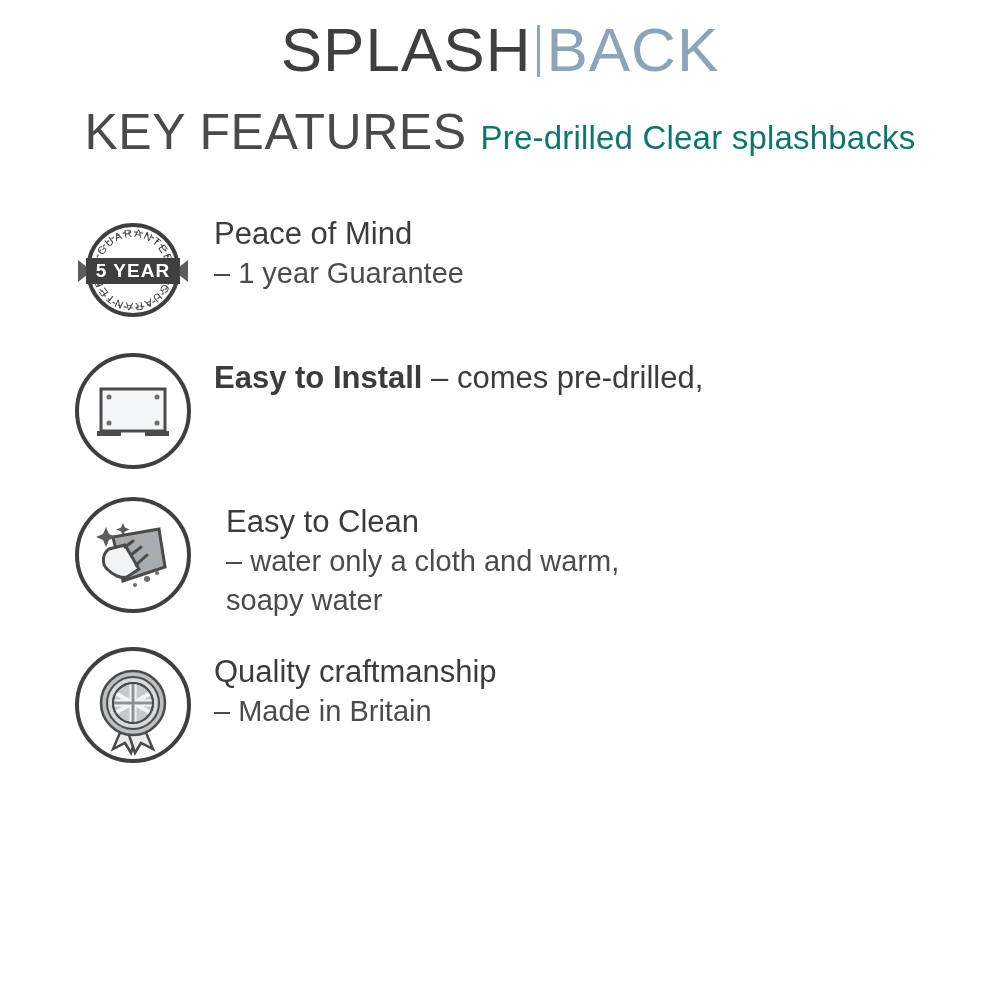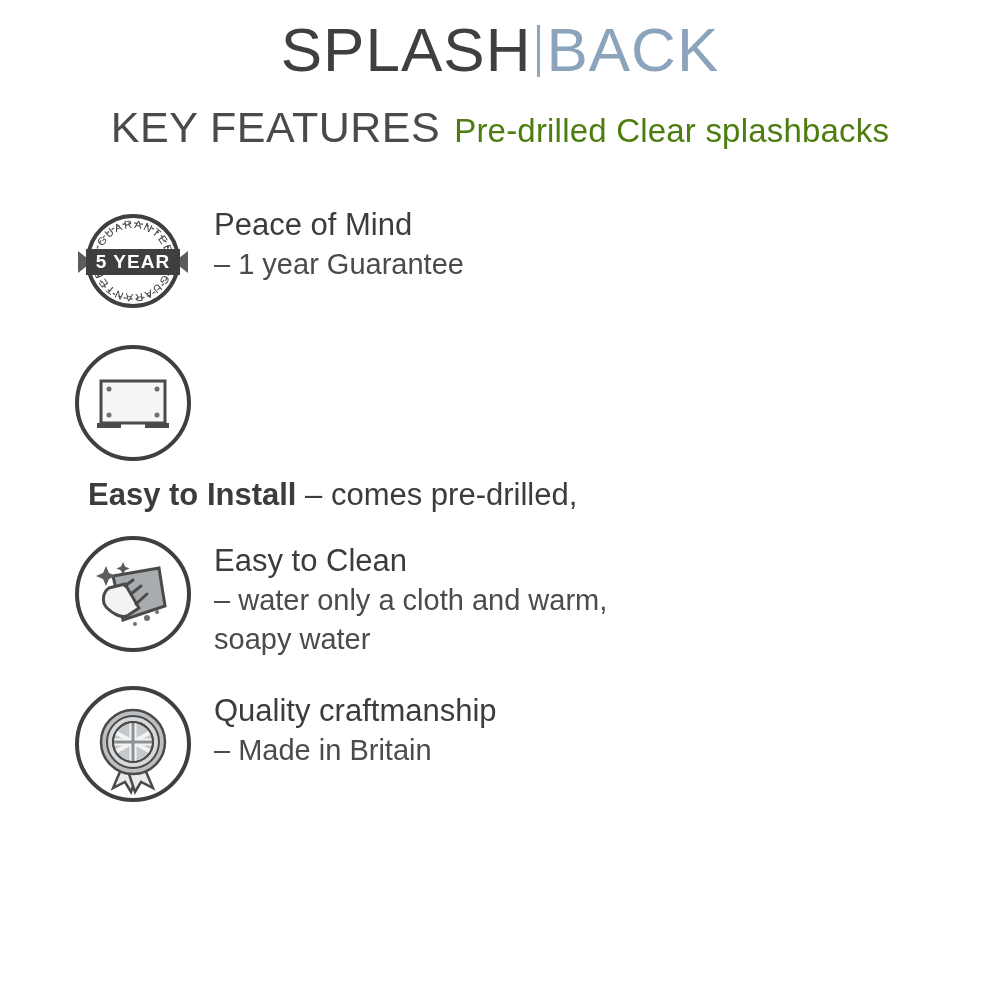--- a/index.html
+++ b/index.html
@@ -46,30 +46,30 @@
     letter-spacing: 1px;
   }
 
   
   .subhead {
     text-align: center;
     margin-top: 18px;
     white-space: nowrap;
   }
   .subhead .key {
-    font-size: 43px;
+    font-size: 50px;
     font-weight: 400;
     color: #4a4a4a;
     letter-spacing: 0.5px;
     text-align: center;
   }
   .subhead .desc {
     font-size: 33px;
     font-weight: 400;
-    color: #4d7c0f;
+    color: #0f766e;
     margin-left: 14px;
     letter-spacing: 0.2px;
   }
 
   
   .features {
     margin-top: 42px;
     padding-left: 70px;
   }
   .feature {
@@ -103,22 +103,22 @@
     font-size: 29px;
     color: #4b4b4b;
     line-height: 1.28;
     margin-top: 2px;
     font-weight: 400;
   }
 
   
   .feature.f1 { min-height: 128px; margin-bottom: 18px; }
   .feature.f2 { min-height: 132px; margin-bottom: 12px; }
-  .feature.f3 { min-height: 128px; margin-bottom: 16px; flex-direction: column; }
-  .feature.f4 { min-height: 140px; margin-bottom: 10px; }
+  .feature.f3 { min-height: 128px; margin-bottom: 16px; }
+  .feature.f4 { min-height: 140px; margin-bottom: 10px; gap: 12px; }
   .feature.f5 { min-height: 120px; }
 
   svg { display: block; }
 </style>
 </head>
 <body>
 
 <div class="page">
 
   <div class="brand">

